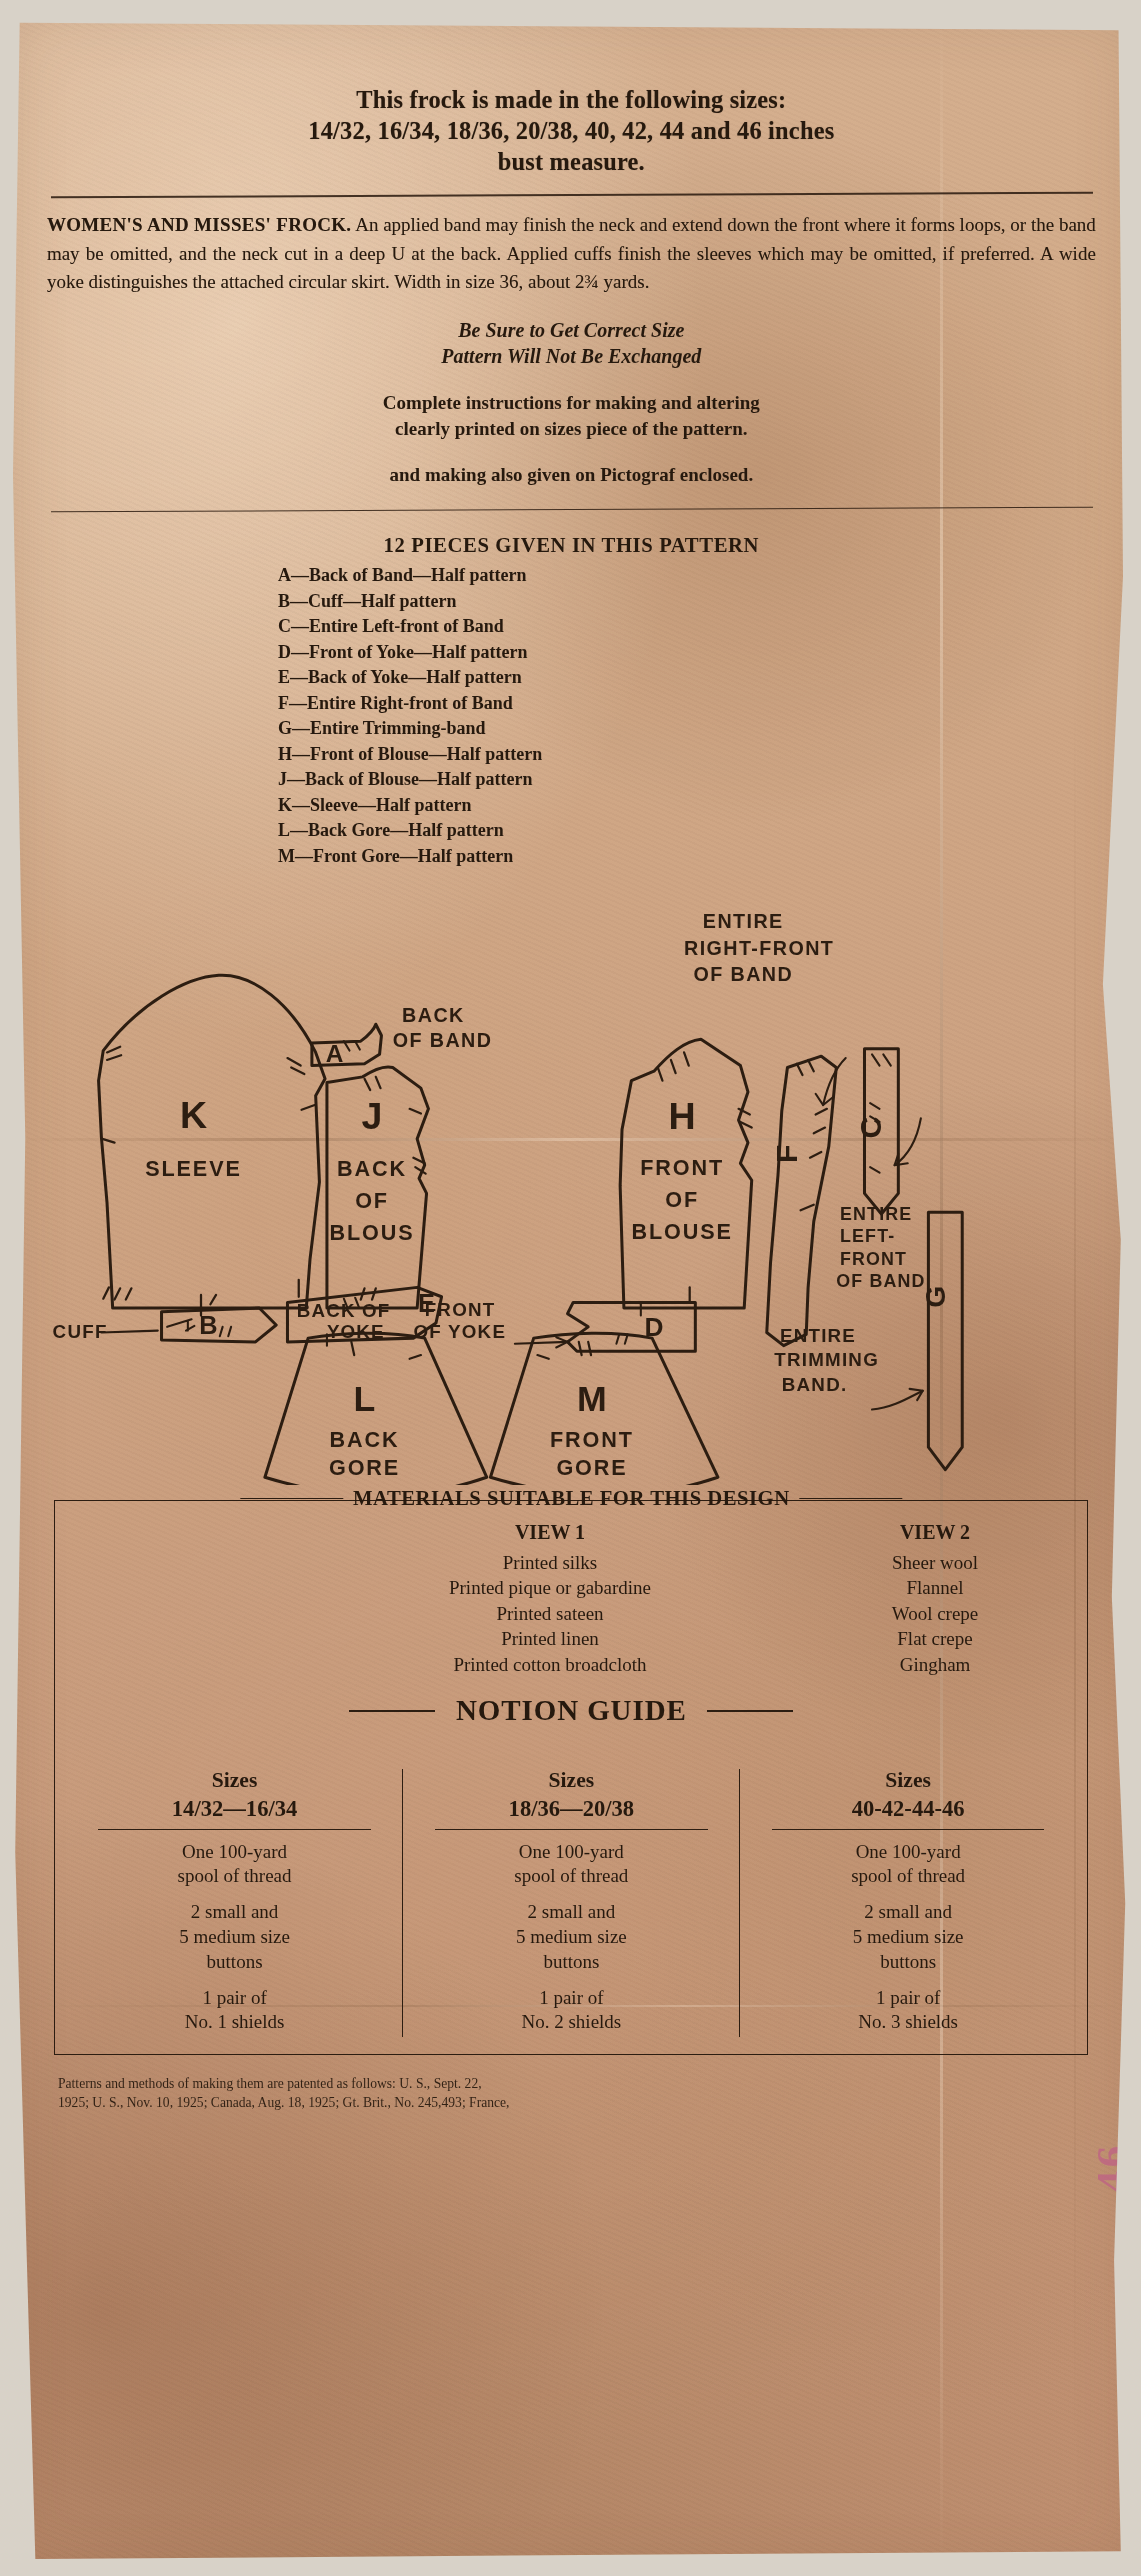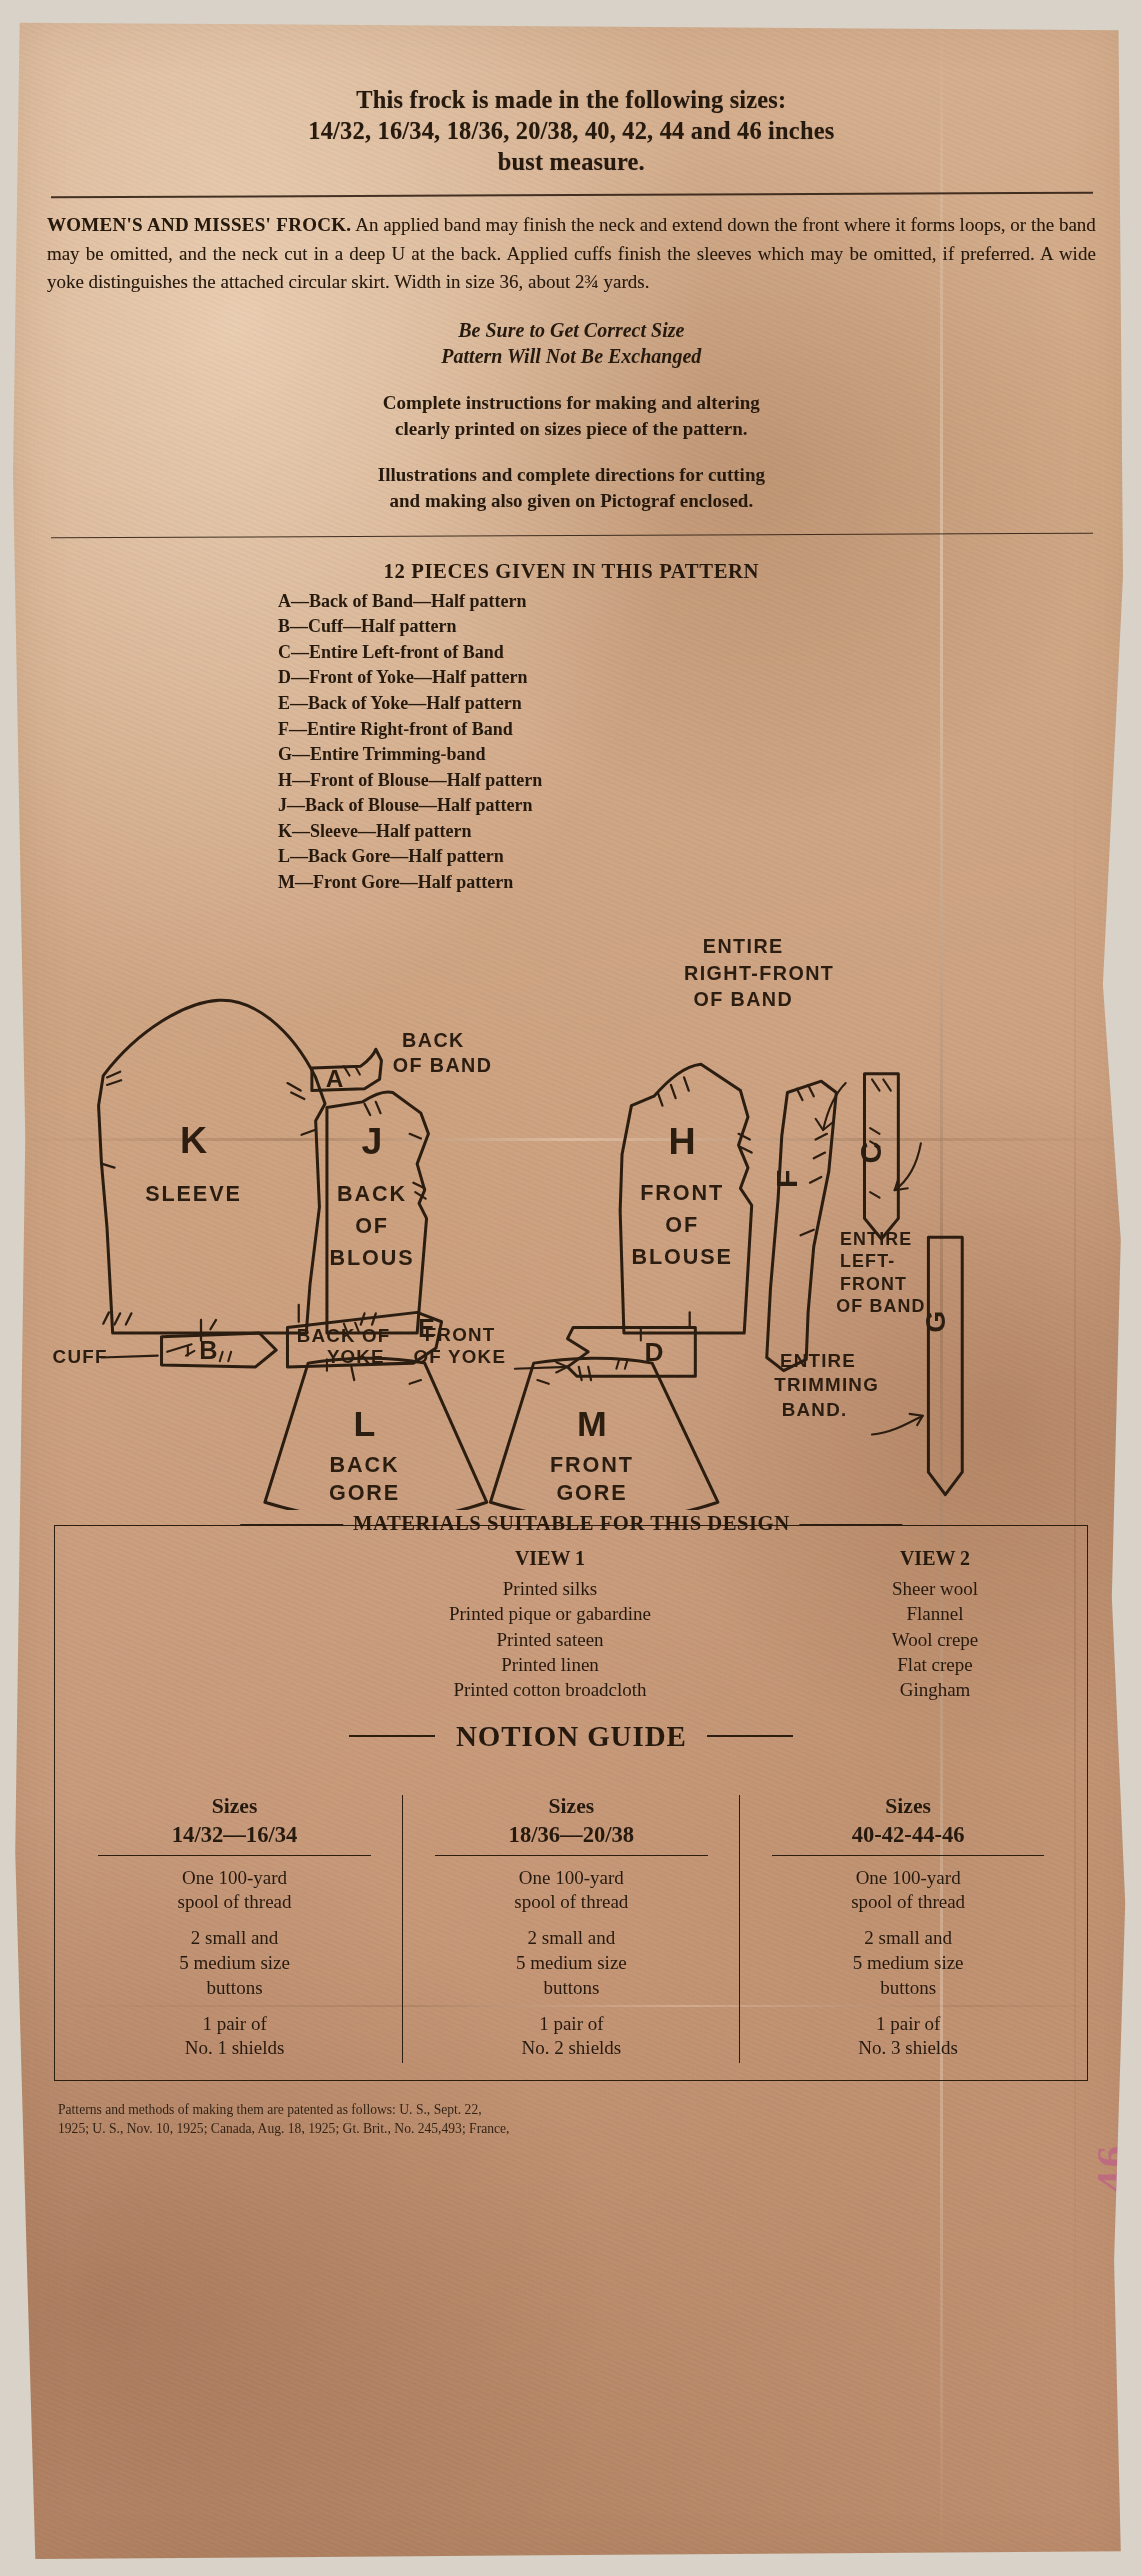--- a/index.html
+++ b/index.html
@@ -177,21 +177,20 @@
         <div>Be Sure to Get Correct Size</div>
         <div>Pattern Will Not Be Exchanged</div>
       </div>
 
       <div class="block-note ink">
         <div>Complete instructions for making and altering</div>
         <div>clearly printed on sizes piece of the pattern.</div>
       </div>
 
       <div class="block-note ink">
-        <div>Illustrations and complete directions for cutting</div>
         <div>and making also given on Pictograf enclosed.</div>
       </div>
 
       <div class="rule thin" style="margin-top:20.7px;"></div>
 
       <div class="pieces-title ink">12 PIECES GIVEN IN THIS PATTERN</div>
       <ul class="pieces-list ink">
         <li>A—Back of Band—Half pattern</li>
         <li>B—Cuff—Half pattern</li>
         <li>C—Entire Left-front of Band</li>

